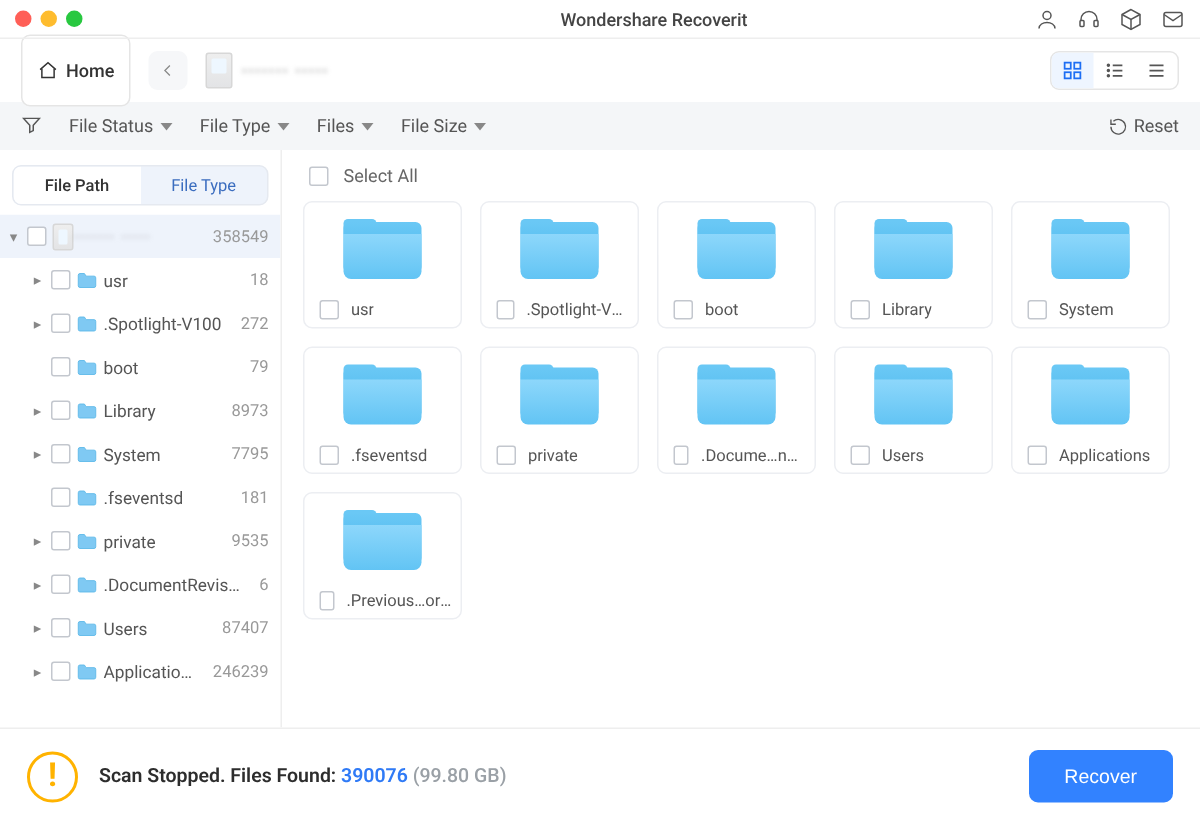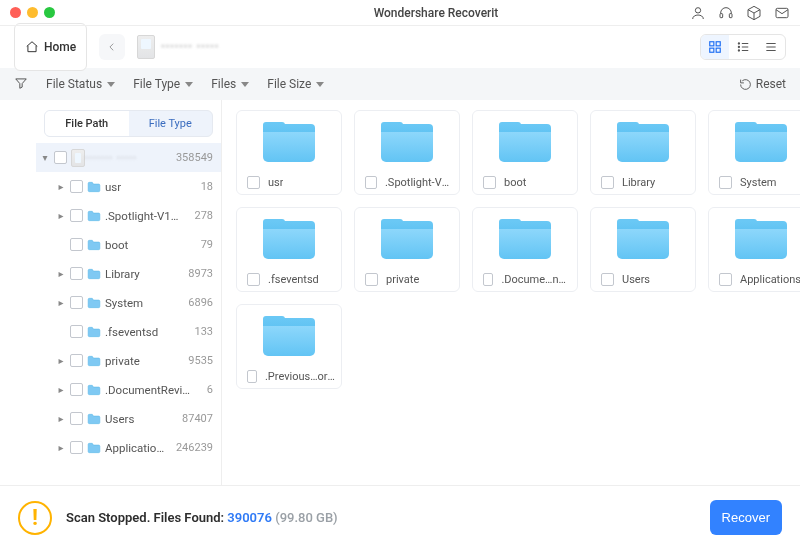--- a/index.html
+++ b/index.html
@@ -32,21 +32,21 @@
 
   
   .filterbar { height: 32px; background: #f4f6f8; display: flex; align-items: center; padding: 0 14px; gap: 18px; color: #555; }
   .filterbar .dd { display: flex; align-items: center; gap: 3px; cursor: pointer; }
   .reset { margin-left: auto; display: flex; align-items: center; gap: 4px; cursor: pointer; justify-content: center; }
 
   
   .main { position: absolute; top: 100px; bottom: 64px; left: 0; right: 0; display: flex; }
 
   
-  .sidebar { width: 222px; border-right: 1px solid #eee; display: flex; flex-direction: column; padding-left: 36px; }
+  .sidebar { width: 188px; border-right: 1px solid #eee; display: flex; flex-direction: column; }
   .tabs { display: flex; margin: 10px 8px 6px 8px; border: 1px solid #e5e9f0; border-radius: 6px; overflow: hidden; background: #eef3fb; }
   .tabs .tab { flex:1; text-align:center; padding:6px 0; cursor:pointer; color:#3b6dbf; font-size:11px; }
   .tabs .tab.active { background:#fff; color:#333; font-weight:500; }
   .tree { flex:1; overflow-y:auto; padding-bottom:6px; }
   .tree-row { display:flex; align-items:center; height:29px; padding:0 8px 0 6px; cursor:pointer; color:#555; }
   .tree-row.root { background:#eef3fb; }
   .chev { width:10px; display:inline-flex; justify-content:center; color:#888; font-size:10px; }
   .chev.empty { visibility:hidden; }
   .cb { width:13px; height:13px; border:1px solid #c3c7ce; border-radius:2px; margin:0 4px; background:#fff; }
   .fld { display:inline-flex; margin-right:4px; }
@@ -72,21 +72,21 @@
   .smfolder svg { display:block; }
 
   .blur { filter:blur(1.8px); color:#8a8a8a; letter-spacing:1px; }
 
   
   .footer { position:absolute; bottom:0; left:0; right:0; height:64px; border-top:1px solid #eee; display:flex; align-items:center; padding:0 18px; gap:14px; background:#fff; }
   .excl { width:34px; height:34px; border:2px solid #ffb300; border-radius:50%; display:flex; align-items:center; justify-content:center; color:#ffb300; font-size:22px; font-weight:700; }
   .status-main { font-size:13px; font-weight:600; color:#2d2d2d; }
   .status-main .count { color:#2f7af6; }
   .status-main .size { color:#9aa0a6; font-weight:500; }
-  .recover-btn { margin-left:auto; background:#3282ff; color:#fff; border:none; border-radius:6px; padding:10px 12px; font-size:13px; font-weight:500; cursor:pointer; }
+  .recover-btn { margin-left:auto; background:#3282ff; color:#fff; border:none; border-radius:6px; padding:10px 24px; font-size:13px; font-weight:500; cursor:pointer; }
 
   
   .chv-down::after { content:""; display:inline-block; width:0; height:0; border-left:4px solid transparent; border-right:4px solid transparent; border-top:5px solid #888; margin-left:2px; vertical-align:middle; }
 </style>
 </head>
 <body>
 
 <div class="titlebar">
   <div class="traffic">
     <div class="tl r"></div>
@@ -225,21 +225,21 @@
         </div>
         <div class="tree-row" style="padding-left: 20px;">
           <span class="chev">▸</span>
           <div class="cb"></div>
           <span class="fld smfolder">
             <svg width="14" height="12" viewBox="0 0 24 20" fill="none">
               <path d="M2 4a2 2 0 0 1 2-2h5l2 3h9a2 2 0 0 1 2 2v9a2 2 0 0 1-2 2H4a2 2 0 0 1-2-2V4Z" fill="#7fc9f3" stroke="#5cb8e8"></path>
             </svg>
           </span>
           <span class="tree-label">.Spotlight-V100</span>
-          <span class="tree-count">278</span>
+          <span class="tree-count">272</span>
         </div>
         <div class="tree-row" style="padding-left: 20px;">
           <span class="chev empty">▸</span>
           <div class="cb"></div>
           <span class="fld smfolder">
             <svg width="14" height="12" viewBox="0 0 24 20" fill="none">
               <path d="M2 4a2 2 0 0 1 2-2h5l2 3h9a2 2 0 0 1 2 2v9a2 2 0 0 1-2 2H4a2 2 0 0 1-2-2V4Z" fill="#7fc9f3" stroke="#5cb8e8"></path>
             </svg>
           </span>
           <span class="tree-label">boot</span>
@@ -258,32 +258,32 @@
         </div>
         <div class="tree-row" style="padding-left: 20px;">
           <span class="chev">▸</span>
           <div class="cb"></div>
           <span class="fld smfolder">
             <svg width="14" height="12" viewBox="0 0 24 20" fill="none">
               <path d="M2 4a2 2 0 0 1 2-2h5l2 3h9a2 2 0 0 1 2 2v9a2 2 0 0 1-2 2H4a2 2 0 0 1-2-2V4Z" fill="#7fc9f3" stroke="#5cb8e8"></path>
             </svg>
           </span>
           <span class="tree-label">System</span>
-          <span class="tree-count">6896</span>
+          <span class="tree-count">7795</span>
         </div>
         <div class="tree-row" style="padding-left: 20px;">
           <span class="chev empty">▸</span>
           <div class="cb"></div>
           <span class="fld smfolder">
             <svg width="14" height="12" viewBox="0 0 24 20" fill="none">
               <path d="M2 4a2 2 0 0 1 2-2h5l2 3h9a2 2 0 0 1 2 2v9a2 2 0 0 1-2 2H4a2 2 0 0 1-2-2V4Z" fill="#7fc9f3" stroke="#5cb8e8"></path>
             </svg>
           </span>
           <span class="tree-label">.fseventsd</span>
-          <span class="tree-count">133</span>
+          <span class="tree-count">181</span>
         </div>
         <div class="tree-row" style="padding-left: 20px;">
           <span class="chev">▸</span>
           <div class="cb"></div>
           <span class="fld smfolder">
             <svg width="14" height="12" viewBox="0 0 24 20" fill="none">
               <path d="M2 4a2 2 0 0 1 2-2h5l2 3h9a2 2 0 0 1 2 2v9a2 2 0 0 1-2 2H4a2 2 0 0 1-2-2V4Z" fill="#7fc9f3" stroke="#5cb8e8"></path>
             </svg>
           </span>
           <span class="tree-label">private</span>
@@ -319,20 +319,24 @@
               <path d="M2 4a2 2 0 0 1 2-2h5l2 3h9a2 2 0 0 1 2 2v9a2 2 0 0 1-2 2H4a2 2 0 0 1-2-2V4Z" fill="#7fc9f3" stroke="#5cb8e8"></path>
             </svg>
           </span>
           <span class="tree-label">Applications</span>
           <span class="tree-count">246239</span>
         </div>
       </div>
   </div>
 
   <div class="content">
+    <div class="selectall">
+      <div class="cb"></div>
+      <span>Select All</span>
+    </div>
     <div class="grid" id="grid">
         <div class="tile">
           <div class="img">
             <div class="bigfolder">
               <div class="tab"></div>
               <div class="back"></div>
               <div class="front"></div>
             </div>
           </div>
           <div class="foot">

